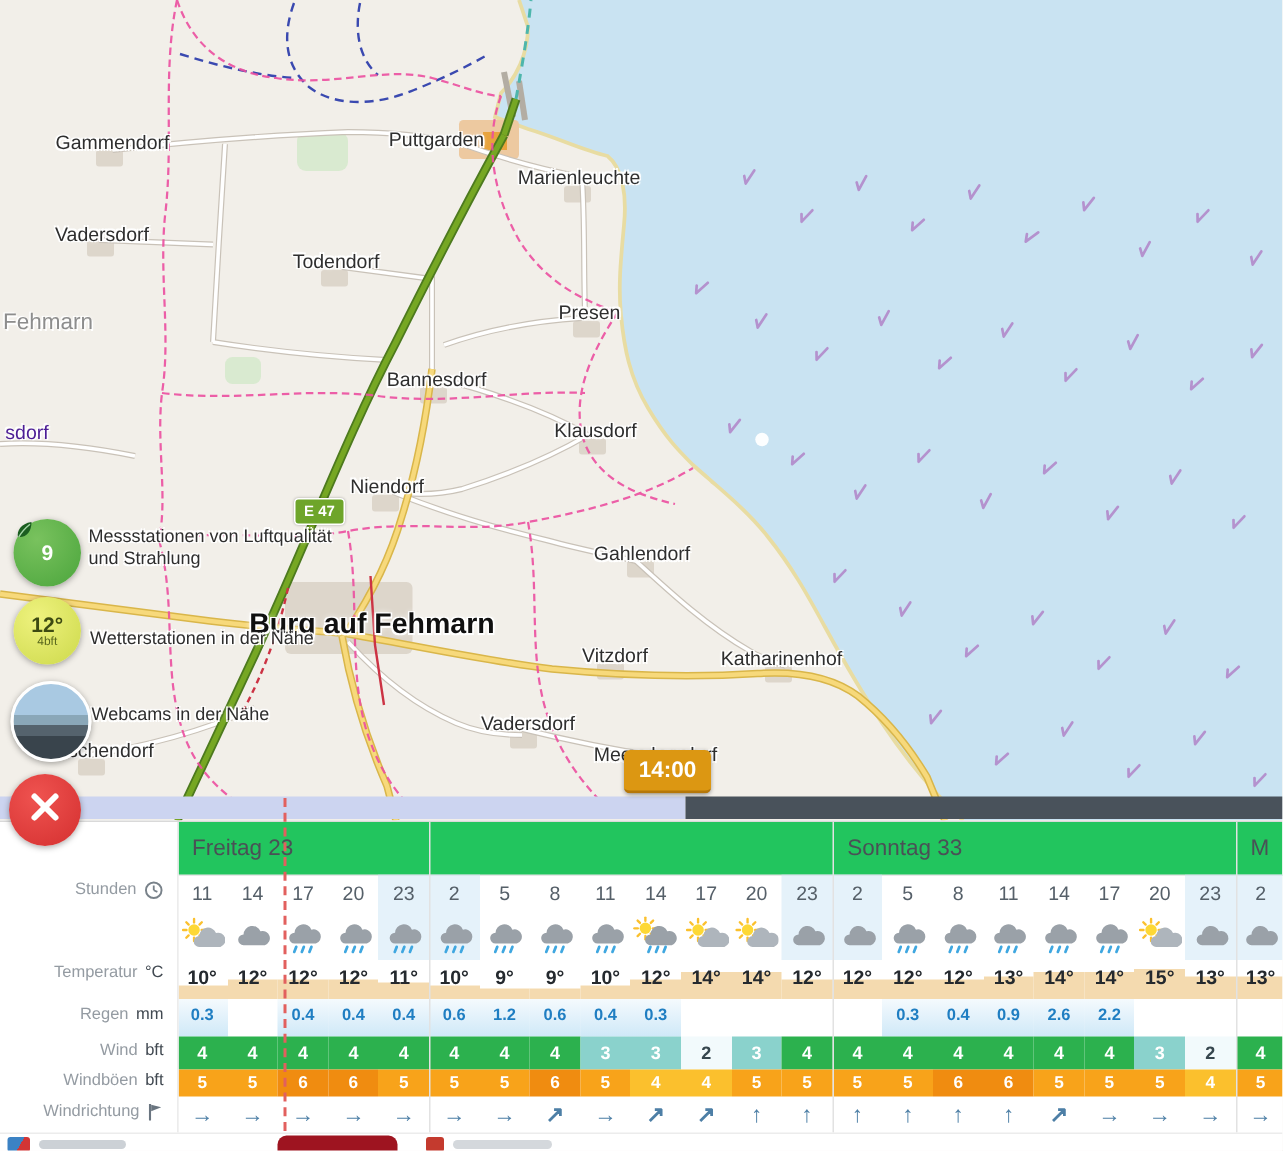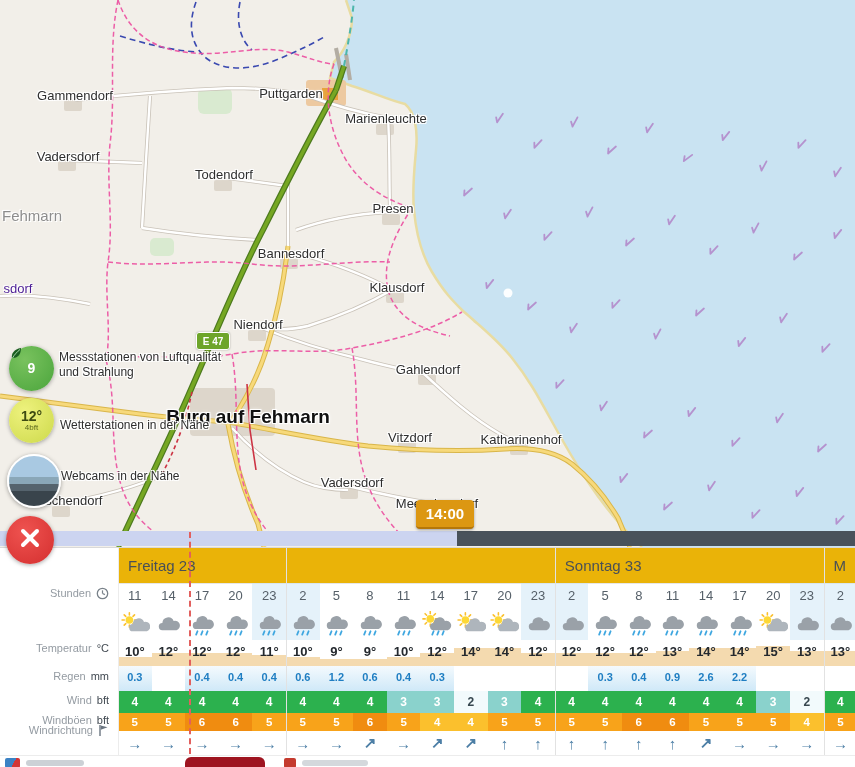--- a/index.html
+++ b/index.html
@@ -41,21 +41,21 @@
         box-shadow:0 1px 3px rgba(0,0,0,.35);z-index:5;}
 
   
   .timeline{position:absolute;left:0;top:531px;width:855px;height:15px;z-index:4;display:flex;}
   .timeline .seg-past{width:457px;height:100%;background:#ccd4f0;}
   .timeline .seg-future{flex:1;height:100%;background:#49525b;}
   .current-time-line{position:absolute;left:189px;top:532px;height:222px;border-left:2px dashed #e2605e;z-index:6;pointer-events:none;}
 
   
   .forecast{position:absolute;left:0;top:547px;width:855px;height:208px;background:#fff;border-top:1px solid #d9d9d9;overflow:hidden;}
-  .day-header-row{position:absolute;left:0;top:0;width:100%;height:35px;background:#eab308;border-bottom:1px solid #e7e7e7;}
+  .day-header-row{position:absolute;left:0;top:0;width:100%;height:35px;background:#22c55e;border-bottom:1px solid #e7e7e7;}
   .day-seg{position:absolute;top:0;height:35px;display:flex;align-items:center;padding-left:10px;box-sizing:border-box;
         font-size:15px;color:#4a5056;}
   .day-sep{position:absolute;top:0;height:208px;border-left:1px solid #e2e2e2;z-index:2;pointer-events:none;}
   .left-col{position:absolute;left:0;top:0;width:118px;height:208px;background:#fff;border-right:1px solid #ececec;z-index:3;}
   .row-label{position:absolute;left:0;width:118px;height:16px;display:flex;align-items:flex-start;justify-content:flex-end;
         gap:5px;padding-right:9px;box-sizing:border-box;font-size:11px;color:#949ba2;}
   .row-label .unit{color:#414951;cursor:pointer;}
   .cols{position:absolute;left:118px;top:35px;height:173px;z-index:1;}
   .fc-col{position:absolute;top:0;width:33.6px;display:flex;flex-direction:column;}
   .fc-hour{height:25px;display:flex;align-items:center;justify-content:center;font-size:13px;color:#566069;}
@@ -866,21 +866,21 @@
         <span class="unit">mm</span>
       </div>
       <div class="row-label" style="top:146px;">
         <span>Wind</span>
         <span class="unit">bft</span>
       </div>
       <div class="row-label" style="top:166px;padding-left:27px;">
         <span>Windböen</span>
         <span class="unit">bft</span>
       </div>
-      <div class="row-label" style="top:176px;">
+      <div class="row-label" style="top:187px;">
         <span>Windrichtung</span>
         <span>
           <svg width="11" height="13" viewBox="0 0 11 13">
               <line x1="2" y1="1" x2="2" y2="12" stroke="#6a7580" stroke-width="1.4"></line>
               <path d="M2.8 1.5 L9.5 3.2 L2.8 5.8 Z" fill="#6a7580"></path>
             </svg>
         </span>
       </div>
     </div>
   </div>

